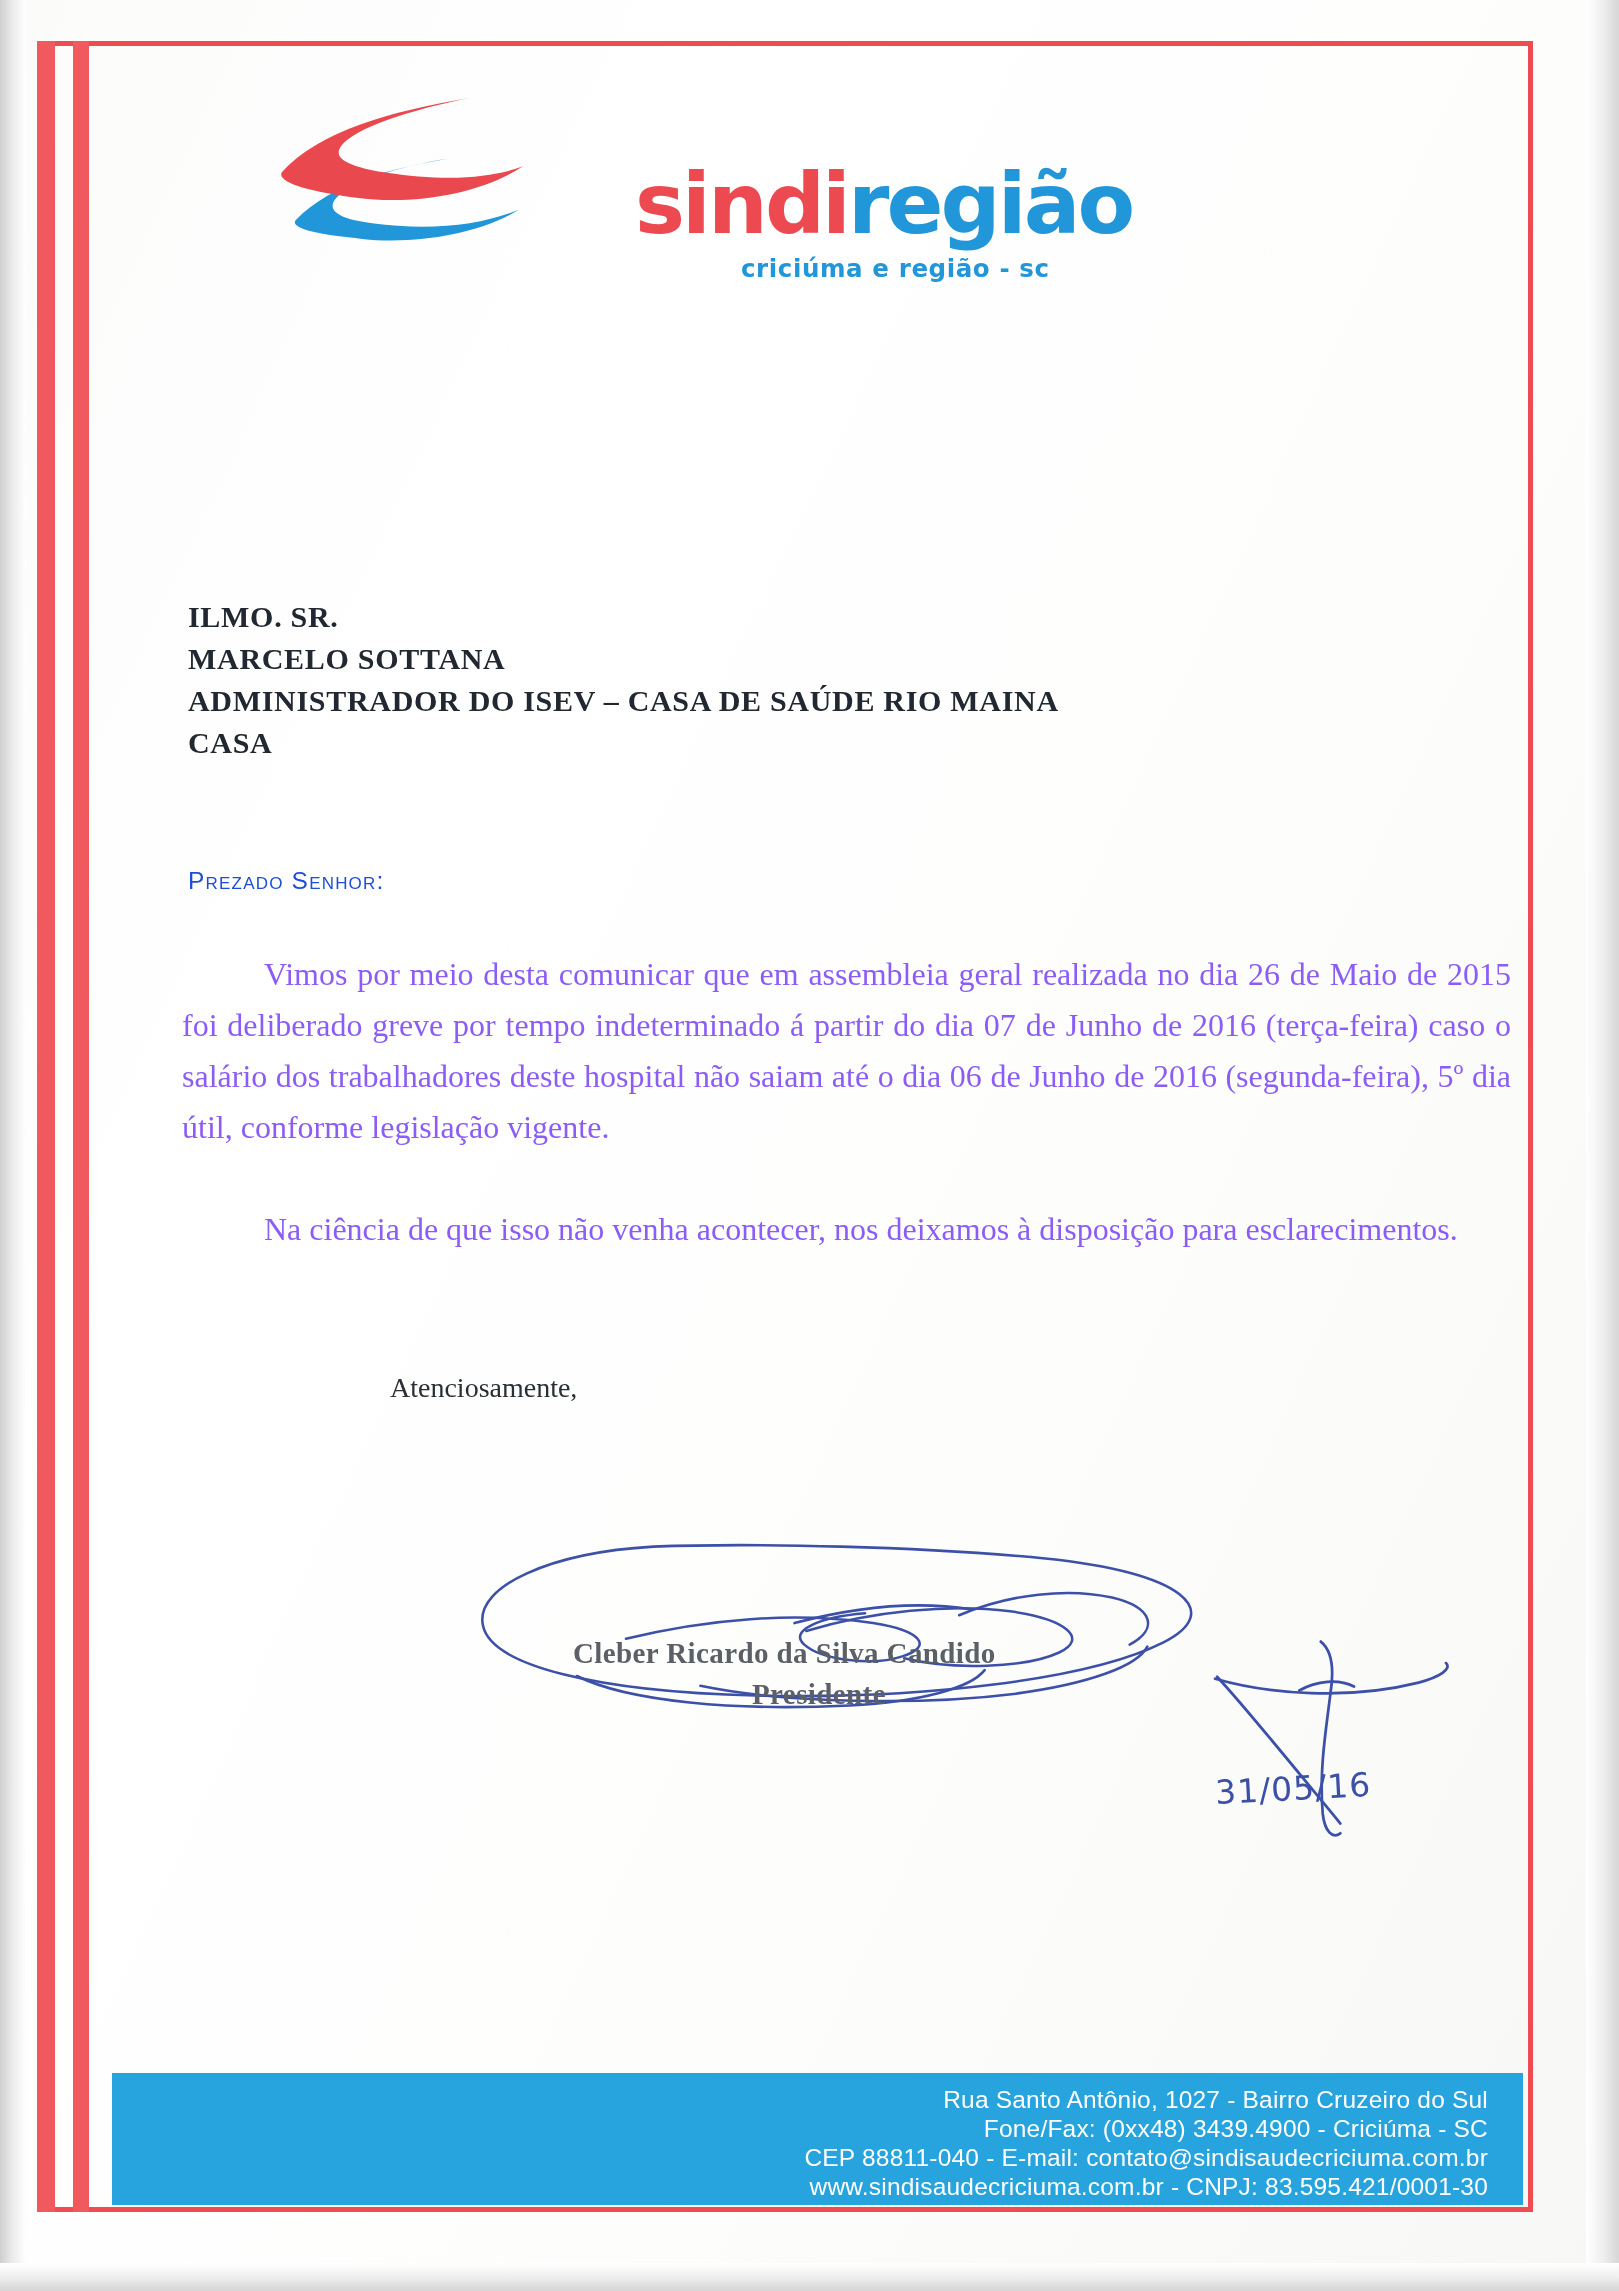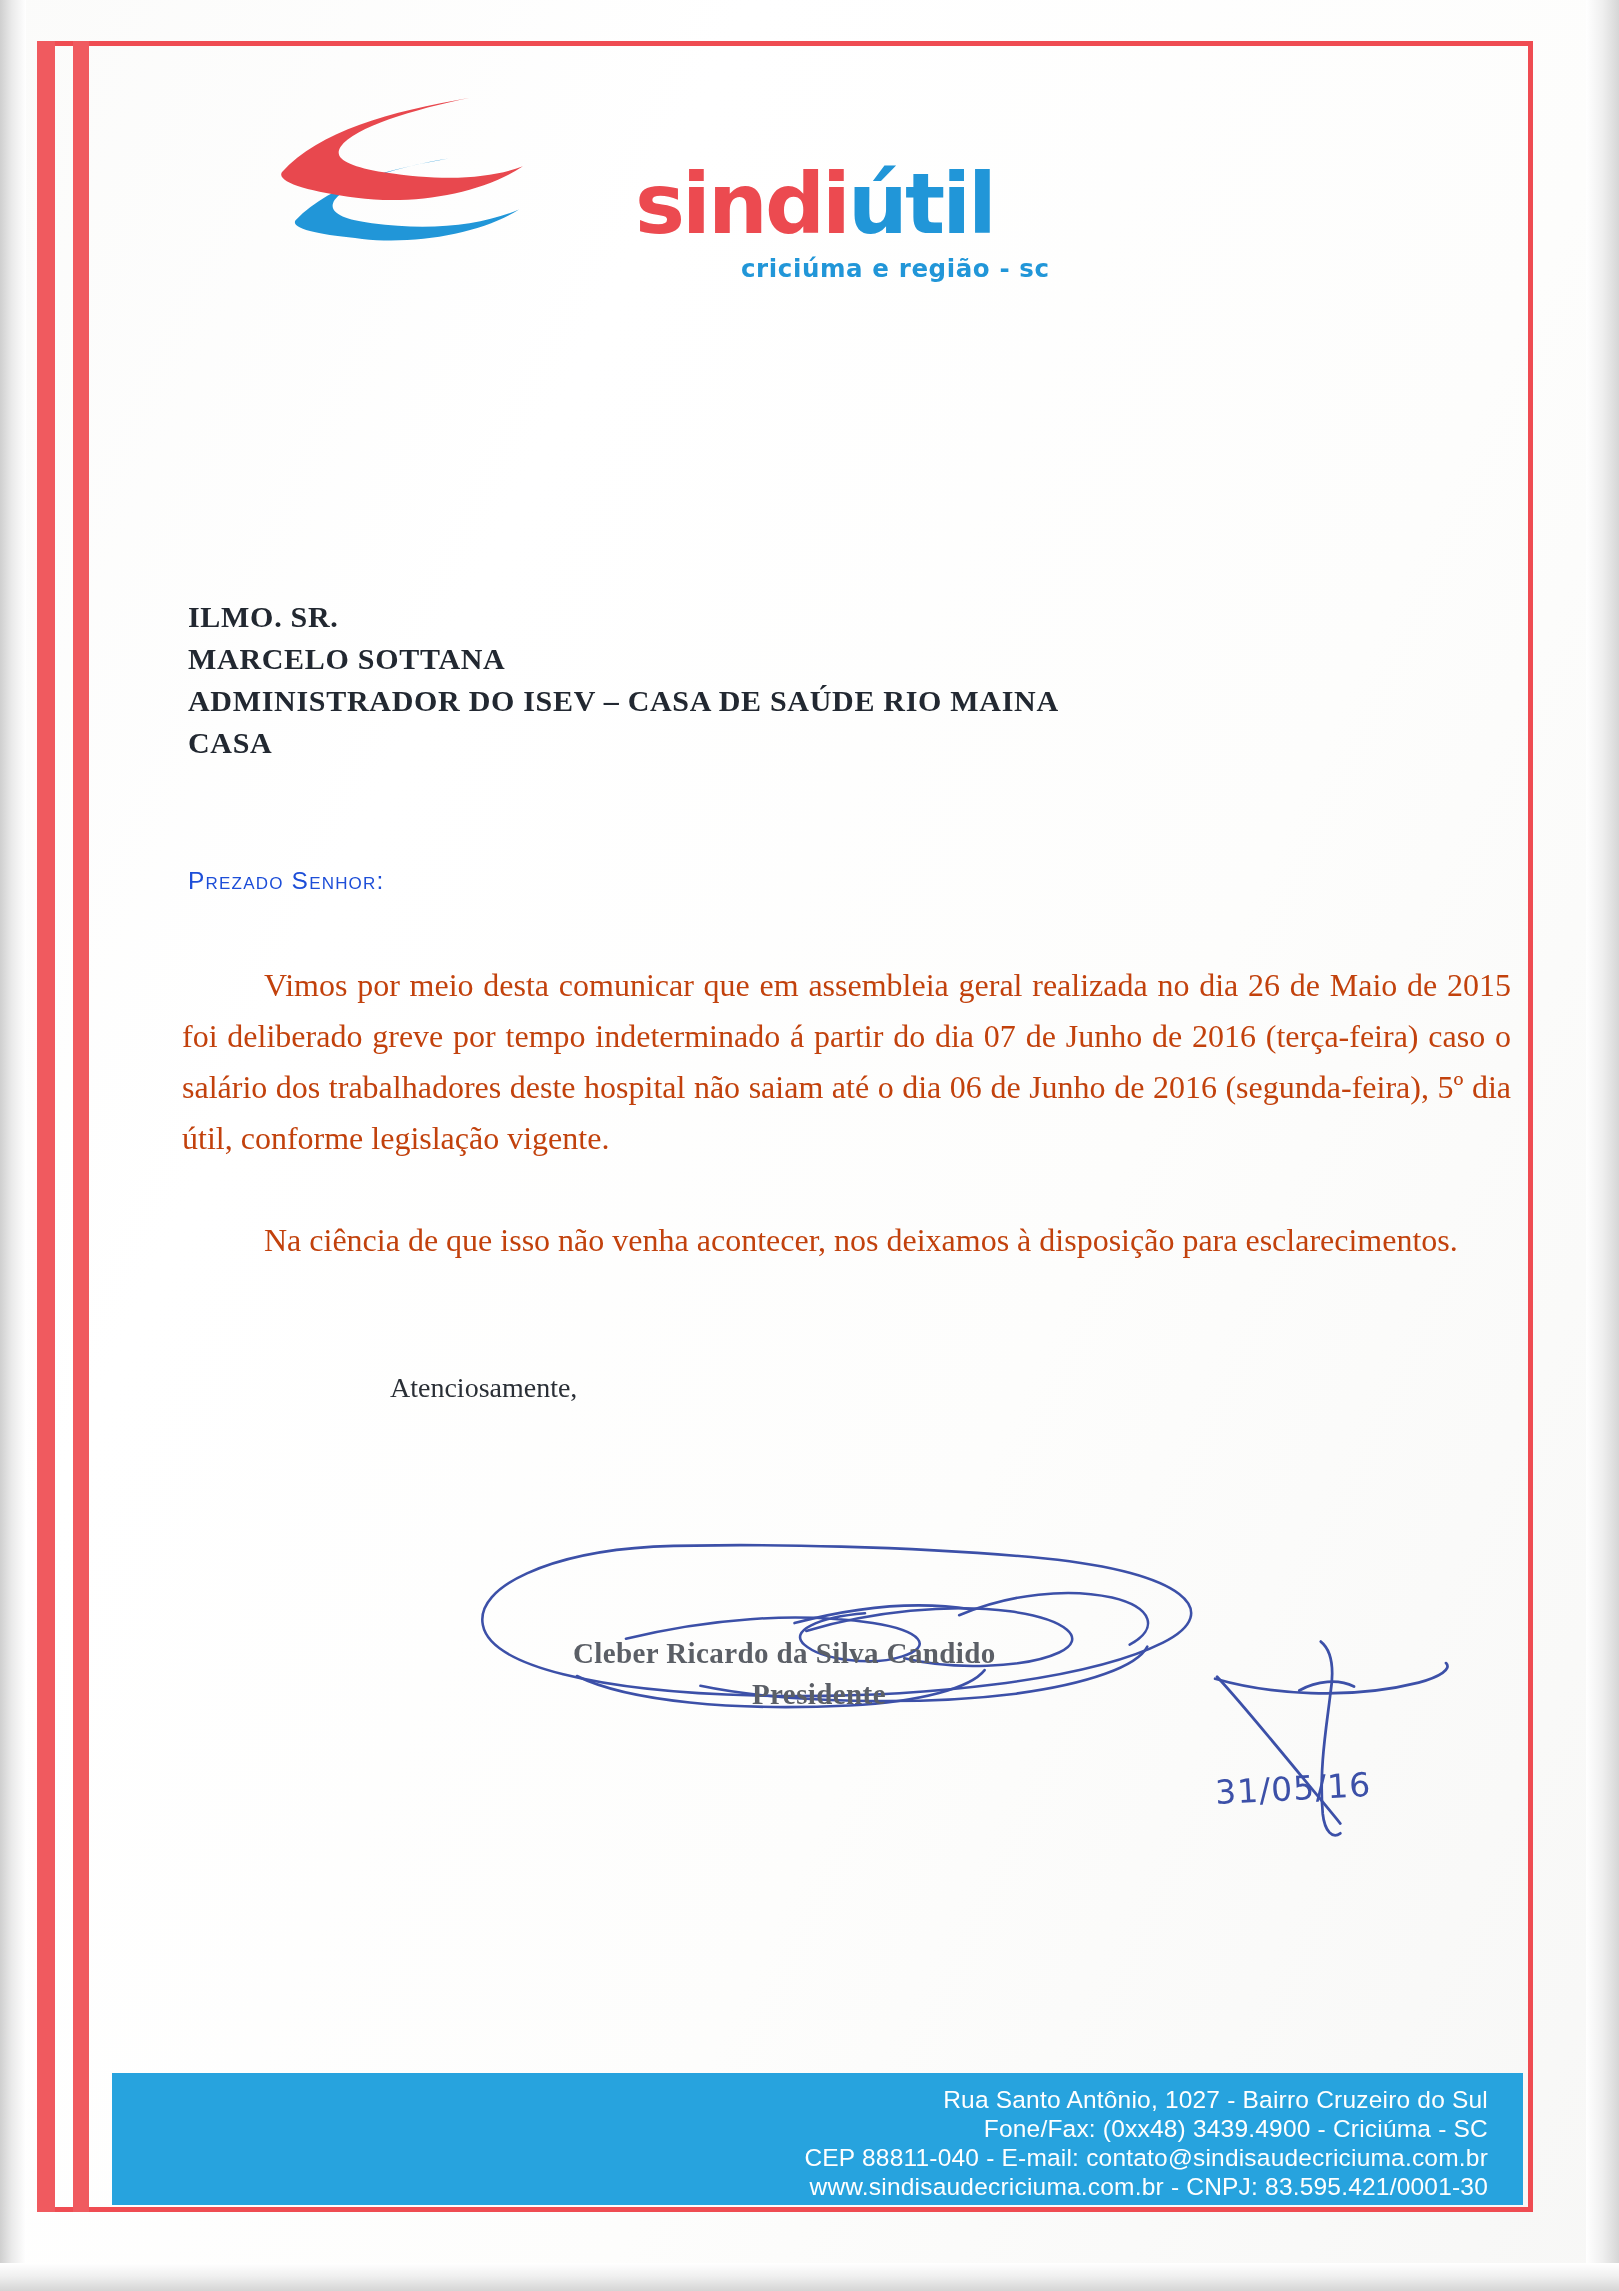--- a/index.html
+++ b/index.html
@@ -68,23 +68,22 @@
     position:absolute;left:188px;top:867px;
     font-family:"Liberation Sans",sans-serif;
     font-weight:normal;font-size:24.5px;
     font-variant:small-caps;letter-spacing:1.2px;
     color:#1d4ed8;white-space:nowrap;
   }
 
   .para{
     position:absolute;left:182px;width:1329px;
     font-size:32px;line-height:51px;
-    color:#c2410c;text-align:justify;
+    color:#8b5cf6;text-align:justify;
     text-indent:82px;
-    margin-top:11px;
   }
   .p1{top:949px;}
   .p2{top:1204px;}
 
   .closing{
     position:absolute;left:390px;top:1372px;
     font-size:28px;color:#2a2f36;white-space:nowrap;
   }
 
   
@@ -140,21 +139,21 @@
 
   <div class="logo">
     <svg class="logo-mark" viewBox="0 0 400 170">
       <path d="M72 147 C 110 108, 172 94, 228 84 C 178 92, 126 108, 112 126
                C 104 138, 118 146, 150 150 C 210 158, 262 152, 300 136
                C 262 160, 196 172, 140 166 C 98 162, 66 156, 72 147 Z" fill="#2196d8"></path>
       <path d="M58 98 C 96 56, 168 36, 250 22 C 192 34, 132 52, 118 72
                C 110 84, 126 92, 162 98 C 226 108, 272 104, 304 92
                C 262 120, 192 132, 134 124 C 86 118, 52 108, 58 98 Z" fill="#e8484e"></path>
     </svg>
-    <div class="logo-word"><span class="w-sindi">sindi</span><span class="w-saude">útil</span></div>
+    <div class="logo-word"><span class="w-sindi">sindi</span><span class="w-saude">região</span></div>
     <div class="logo-tag">criciúma e região - sc</div>
   </div>
 
 
   <div class="addressee">
     <div>ILMO. SR.</div>
     <div>MARCELO SOTTANA</div>
     <div>ADMINISTRADOR DO ISEV – CASA DE SAÚDE RIO MAINA</div>
     <div>CASA</div>
   </div>

